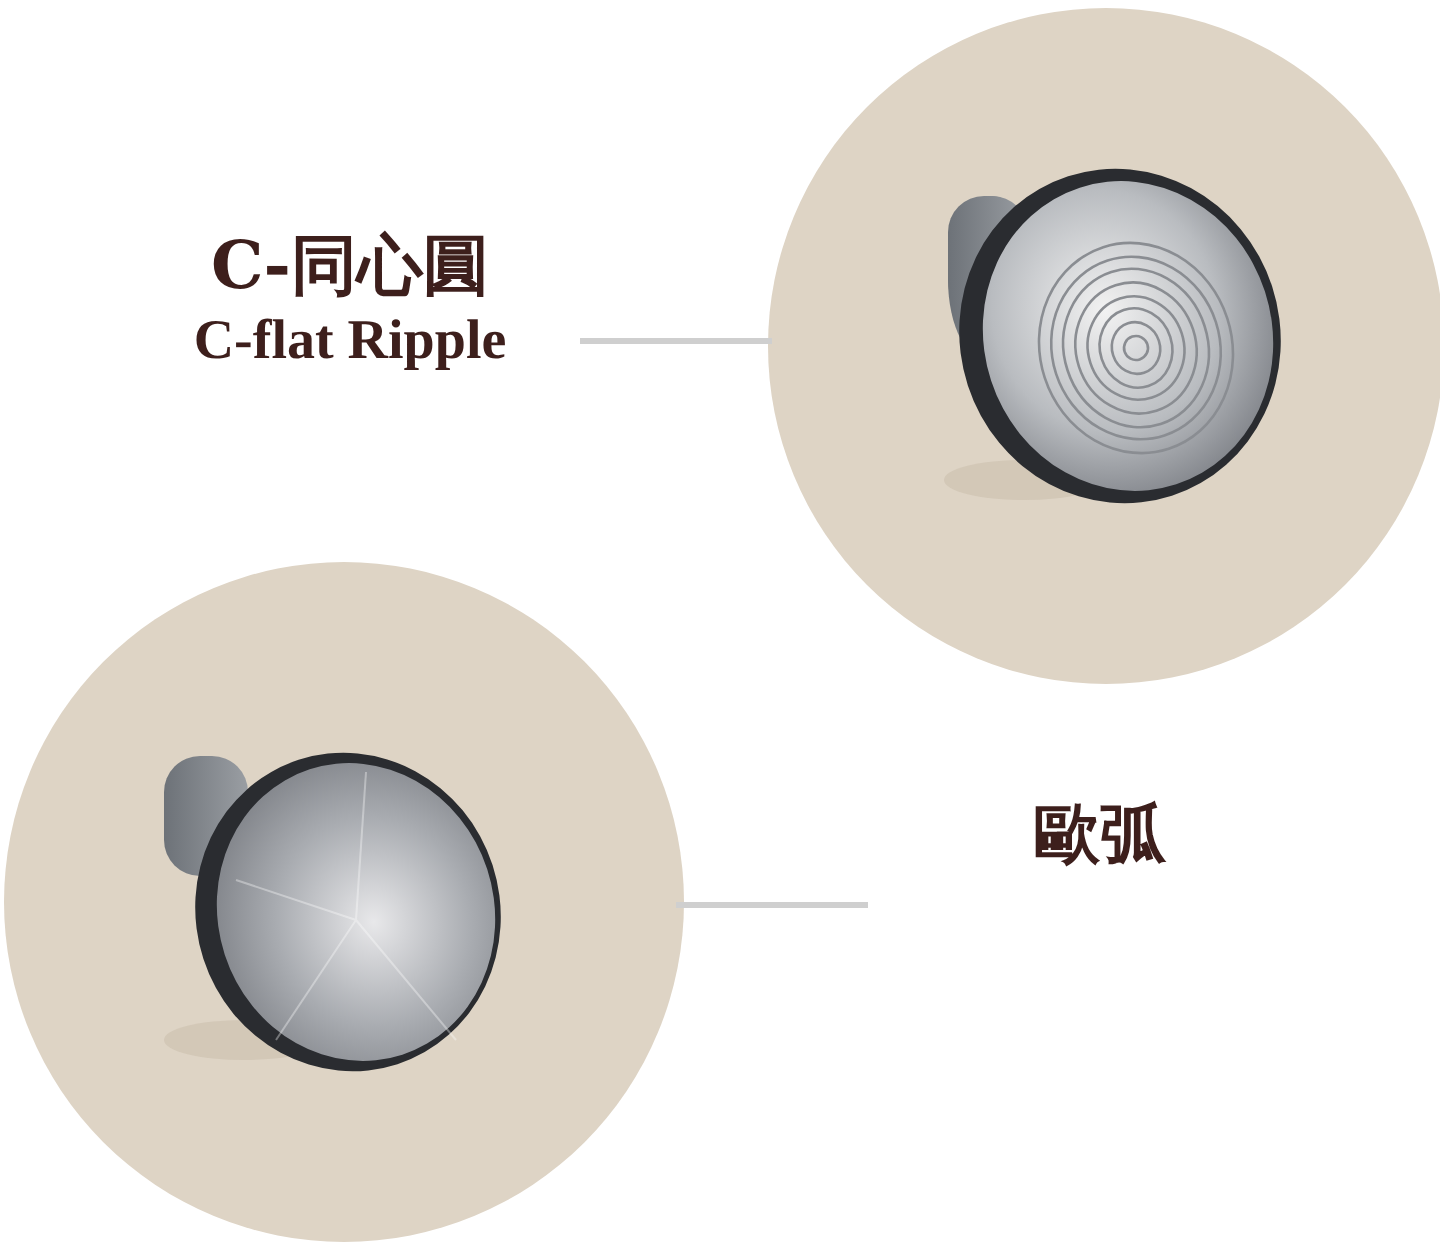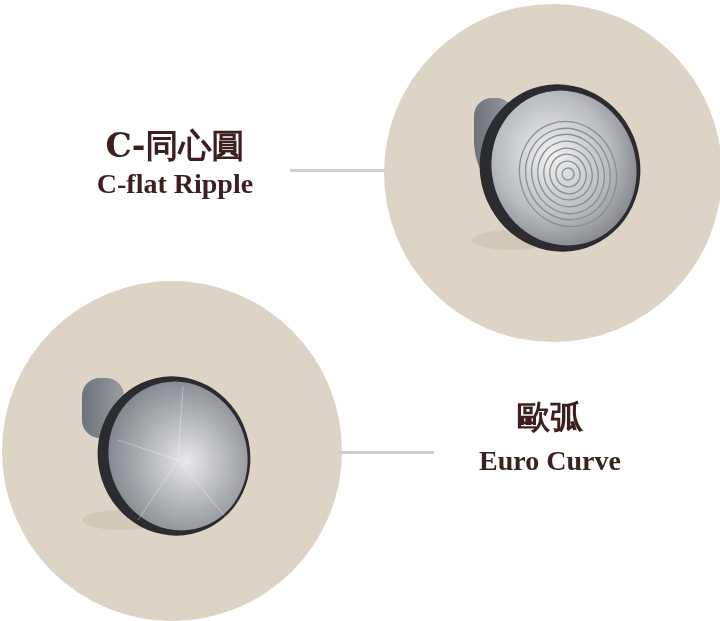--- a/index.html
+++ b/index.html
@@ -4,21 +4,21 @@
 <style>
   html, body { margin:0; padding:0; background:#ffffff; }
   body { width:720px; height:621px; position:relative; overflow:hidden; font-family:"DejaVu Serif", "Liberation Serif", serif; }
   .circle { position:absolute; border-radius:50%; background:#ded4c5; }
   .c1 { left:384px; top:4px; width:338px; height:338px; }
   .c2 { left:2px; top:281px; width:340px; height:340px; }
   .line { position:absolute; height:3px; background:#cfcfcf; }
   .l1 { left:290px; top:169px; width:96px; }
   .l2 { left:338px; top:451px; width:96px; }
   .label { position:absolute; color:#3d1f1c; text-align:center; font-weight:bold; line-height:1.25; }
-  .lab1 { left:40px; top:125px; width:270px; }
+  .lab1 { left:40px; top:112px; width:270px; }
   .lab2 { left:420px; top:396px; width:260px; }
   .zh { font-size:33px; display:block; }
   .en { font-size:28px; display:block; font-family:"Liberation Serif","DejaVu Serif",serif; }
   .lab2 .zh { margin-bottom:6px; }
   svg.product { position:absolute; }
 </style>
 </head>
 <body>
 
 <div class="circle c1"></div>
@@ -80,14 +80,13 @@
   </g>
 </svg>
 
 <div class="label lab1">
   <span class="zh">C-同心圓</span>
   <span class="en">C-flat Ripple</span>
 </div>
 
 <div class="label lab2">
   <span class="zh">歐弧</span>
-  <span class="en">Euro Curve</span>
 </div>
 
 </body></html>

